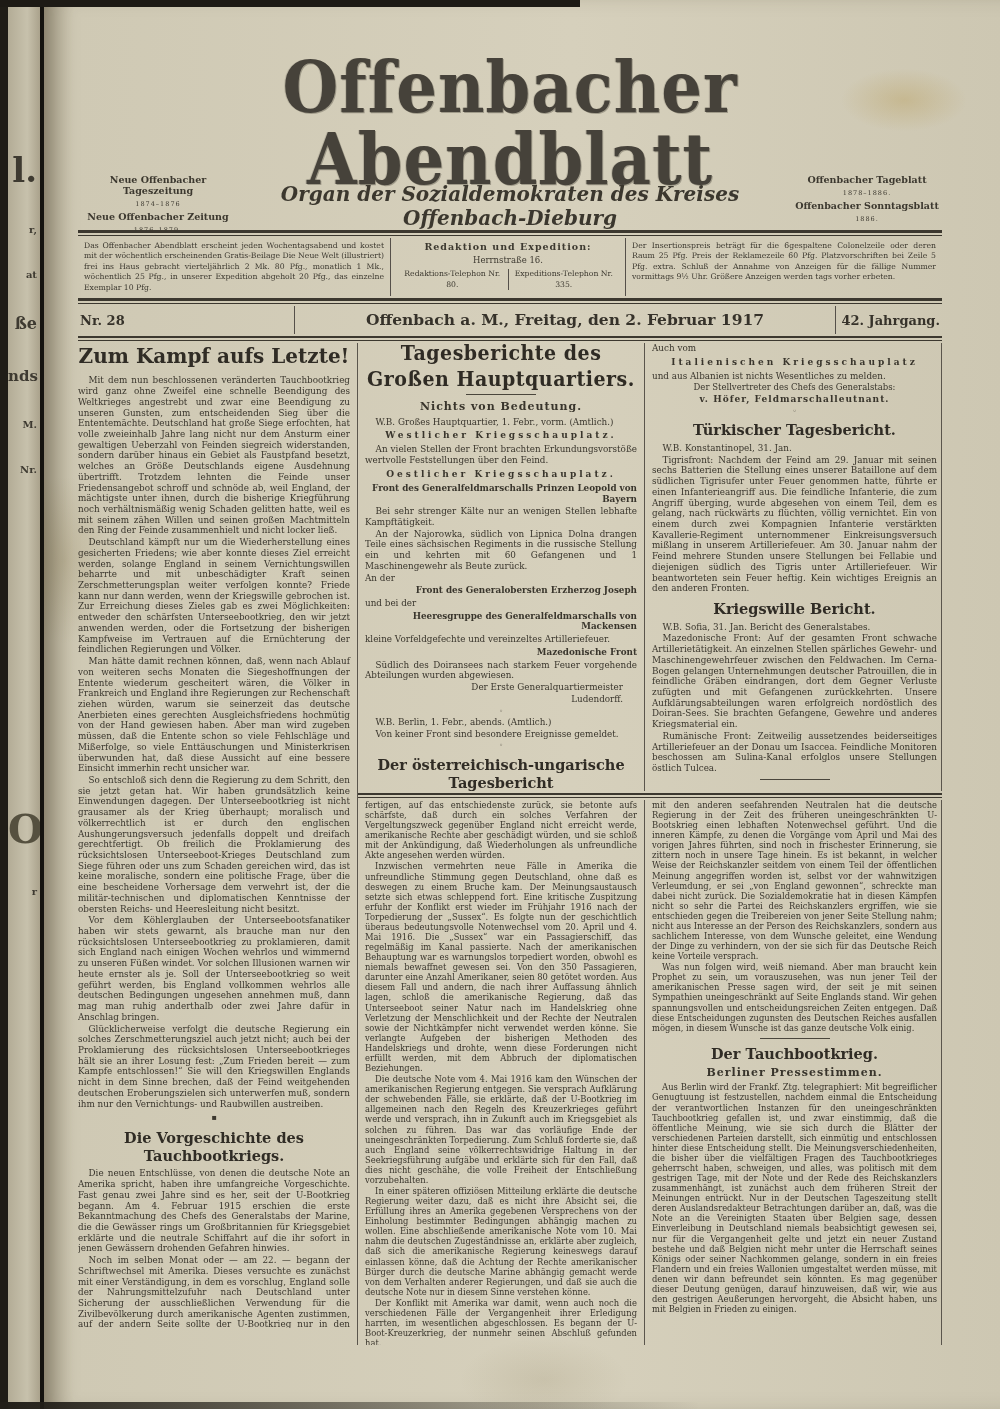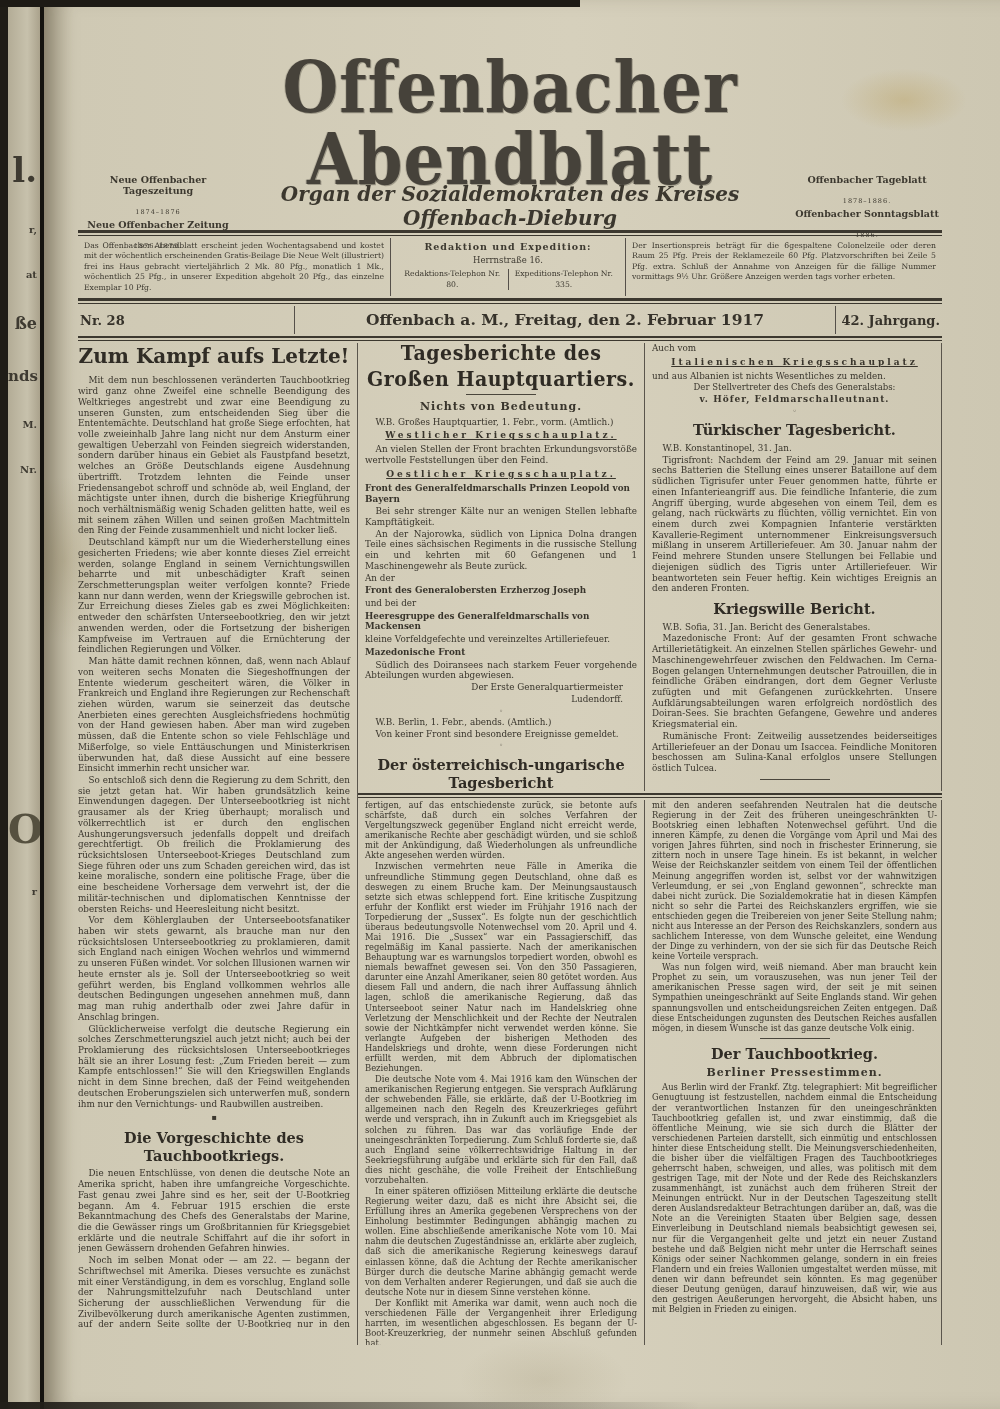--- a/index.html
+++ b/index.html
@@ -27,21 +27,21 @@
           linear-gradient(90deg,#b9b29c,#cfc9b4 30px,#d6d0bc 55%,#cdc7b2);
         box-shadow:inset 20px 0 26px -14px rgba(60,50,30,.5);}
   .content{position:absolute;left:34px;top:50px;width:864px;}
   
   .mast-title{text-align:center;font-size:64px;font-weight:bold;color:#46423a;
               line-height:1.0;margin:8px 0 10px;transform:scaleY(1.12);
               text-shadow:1px 1px 0 rgba(40,35,25,.3), -1px 0 0 rgba(40,35,25,.15);
               letter-spacing:1px;height:104px;}
   .mast-row{position:relative;height:54px;margin-bottom:4px;}
   .mast-hist{position:absolute;top:2px;text-align:center;font-weight:bold;font-size:9.5px;color:#3c382f;}
-  .mast-hist .yrs{display:block;font-weight:normal;font-size:6.5px;letter-spacing:1px;margin-top:12px;}
+  .mast-hist .yrs{display:block;font-weight:normal;font-size:6.5px;letter-spacing:1px;margin-top:4px;}
   .mast-left{left:0;width:160px;}
   .mast-right{right:0;width:150px;}
   .mast-sub{margin:0 auto;width:560px;text-align:center;font-size:20px;font-weight:bold;
             color:#3b372e;padding-top:10px;font-style:italic;}
   .hist-item{margin-bottom:3px;}
   
   .hrule{border-top:3px solid #3c382f;border-bottom:1px solid #3c382f;height:2px;margin:2px 0;}
   .hrule.thin{border-top-width:2px;}
   
   .info-row{display:flex;height:58px;align-items:stretch;font-size:7.7px;line-height:1.35;color:#3d3930;}
@@ -68,22 +68,22 @@
   .colA{width:272px;padding:0 7px;}
   .colB{flex:1;border-left:1px solid #5a554c;border-right:1px solid #5a554c;padding:0 4px 0 7px;}
   
   .blk{margin:0 0 1px;}
   .blk-p{text-align:justify;text-indent:1.2em;}
   .blk-pn{text-align:justify;}
   .blk-h1{font-size:20px;font-weight:bold;text-align:center;margin:1px 0 7px;color:#302c25;transform:scaleY(1.05);}
   .blk-hmain{font-size:19px;font-weight:bold;text-align:center;margin:0 0 3px;color:#2f2b24;transform:scaleY(1.1);letter-spacing:.5px;}
   .blk-h2{font-size:14.5px;font-weight:bold;text-align:center;margin:6px 0 4px;color:#302c25;}
   .blk-sub{font-size:11px;font-weight:bold;text-align:center;letter-spacing:1px;margin:4px 0 3px;}
-  .blk-spaced{text-align:center;letter-spacing:3px;font-size:9px;font-weight:bold;margin:3px 0;text-decoration:underline;}
-  .blk-bc{text-align:left;font-weight:bold;margin:2px 0;}
+  .blk-spaced{text-align:center;letter-spacing:3px;font-size:9px;font-weight:bold;margin:3px 0;}
+  .blk-bc{text-align:right;font-weight:bold;margin:2px 0;}
   .blk-c{text-align:center;font-size:8.5px;}
   .blk-cb{text-align:center;font-size:9px;font-weight:bold;letter-spacing:1px;}
   .blk-right{text-align:right;padding-right:14px;}
   .blk-dot{text-align:center;font-size:7px;margin:2px 0;color:#4a463c;}
   .blk-sq{text-align:center;font-size:8px;margin:4px 0;color:#3c382f;}
   .blk-srule{border-top:1px solid #4a463c;width:70px;margin:5px auto;height:0;}
   .blk-frag{}
 </style>
 </head>
 <body>

